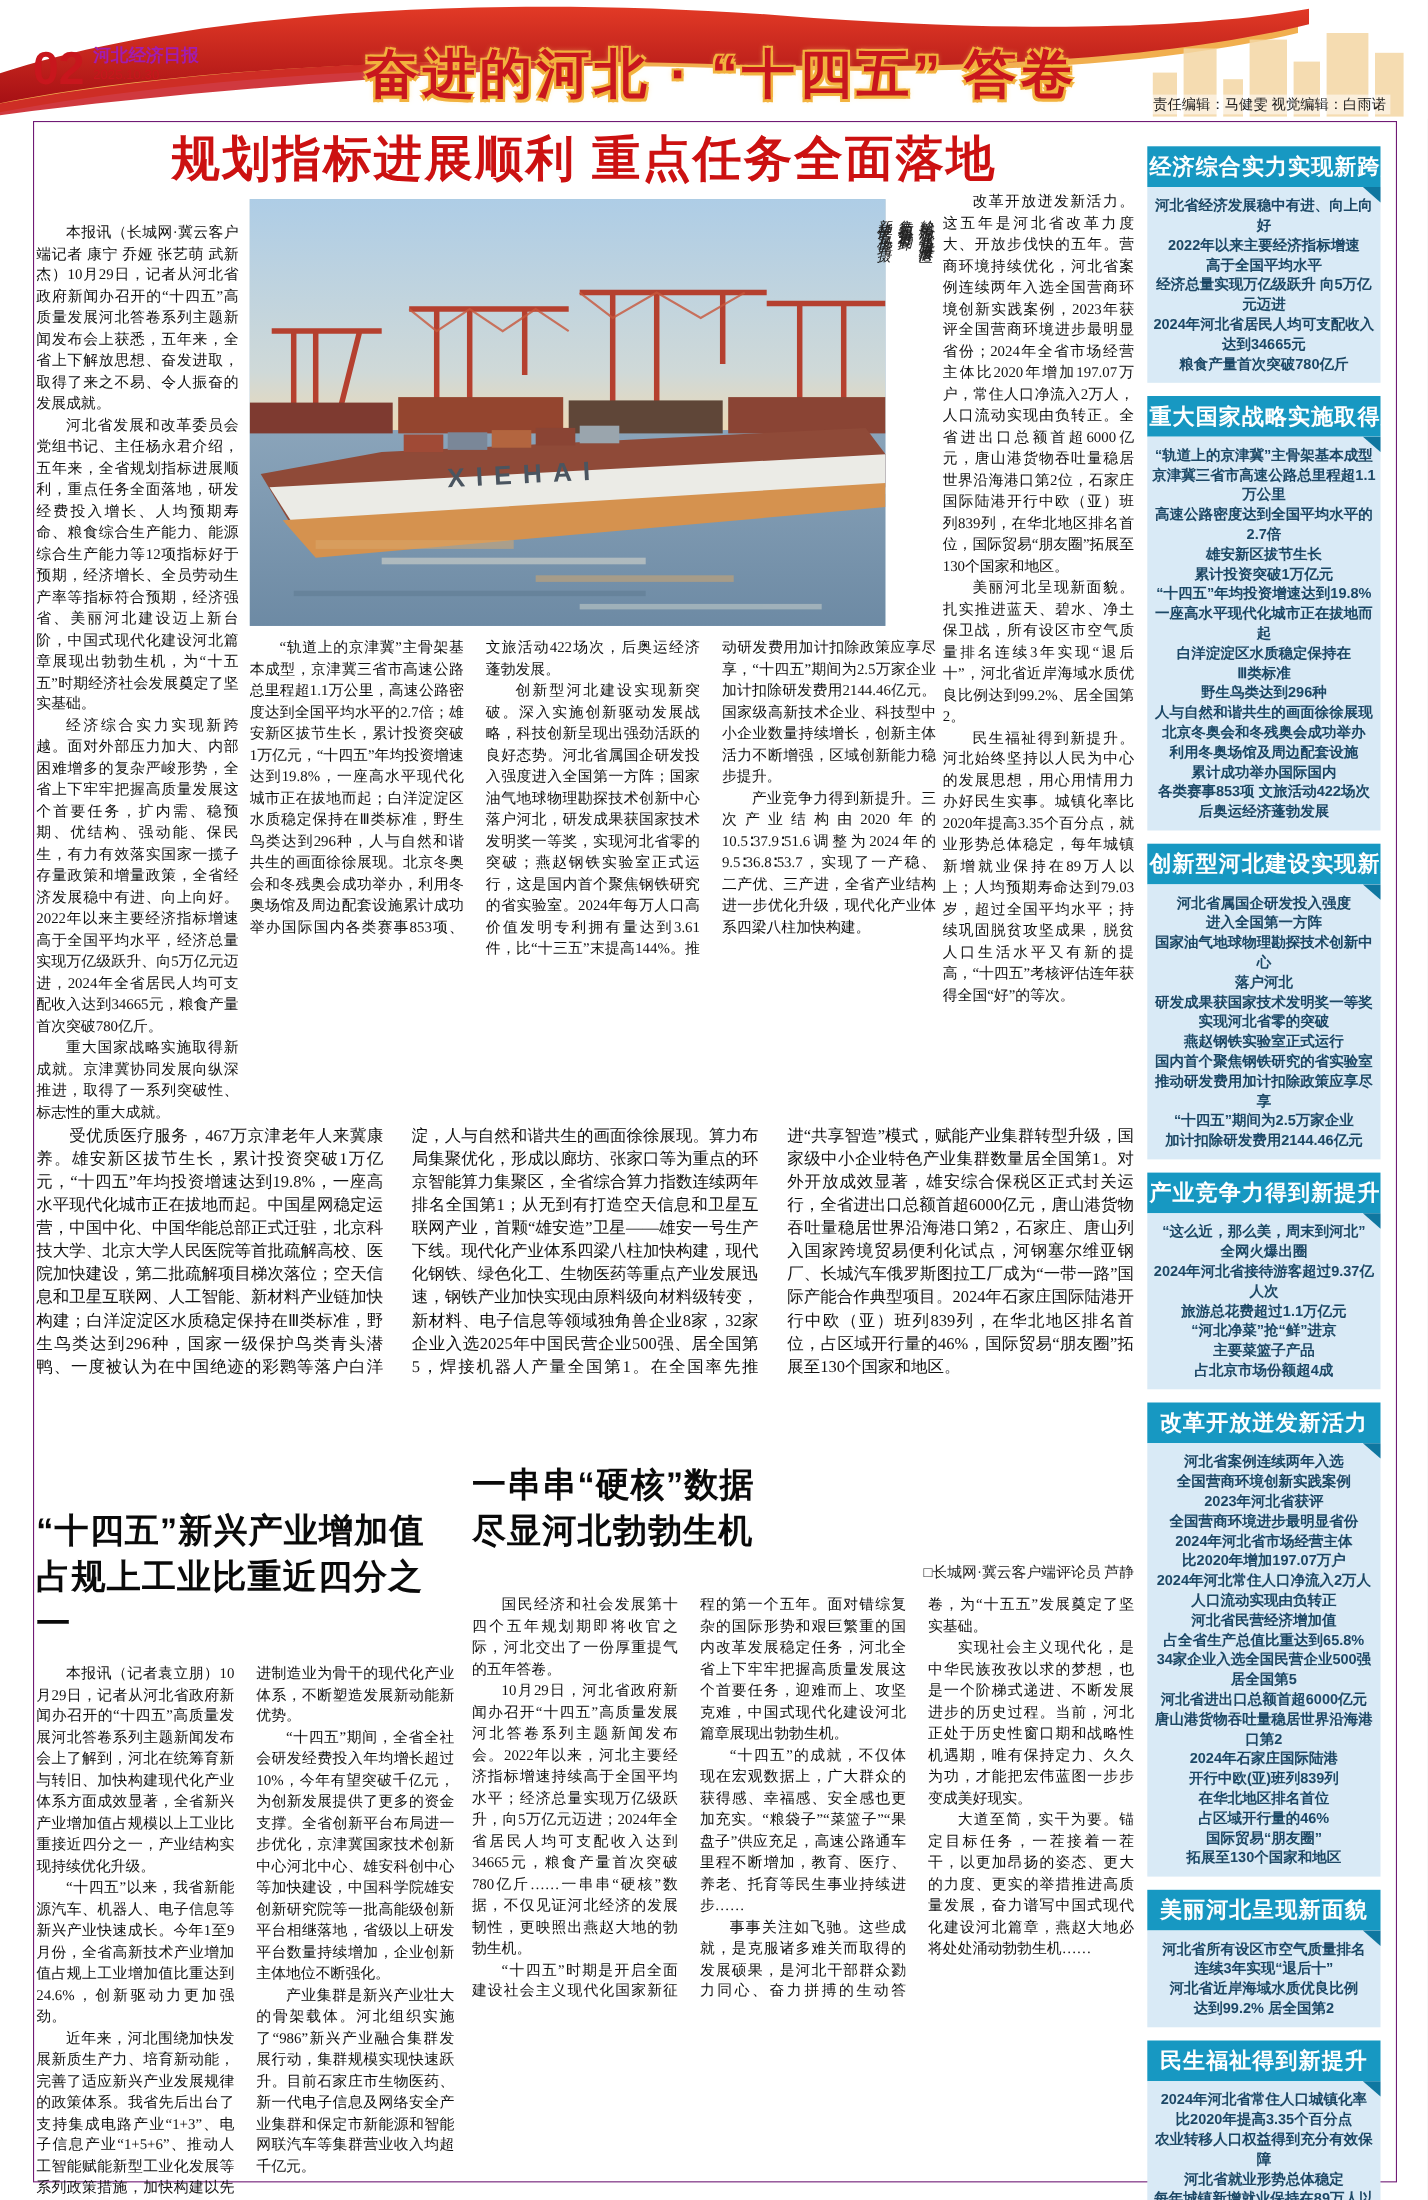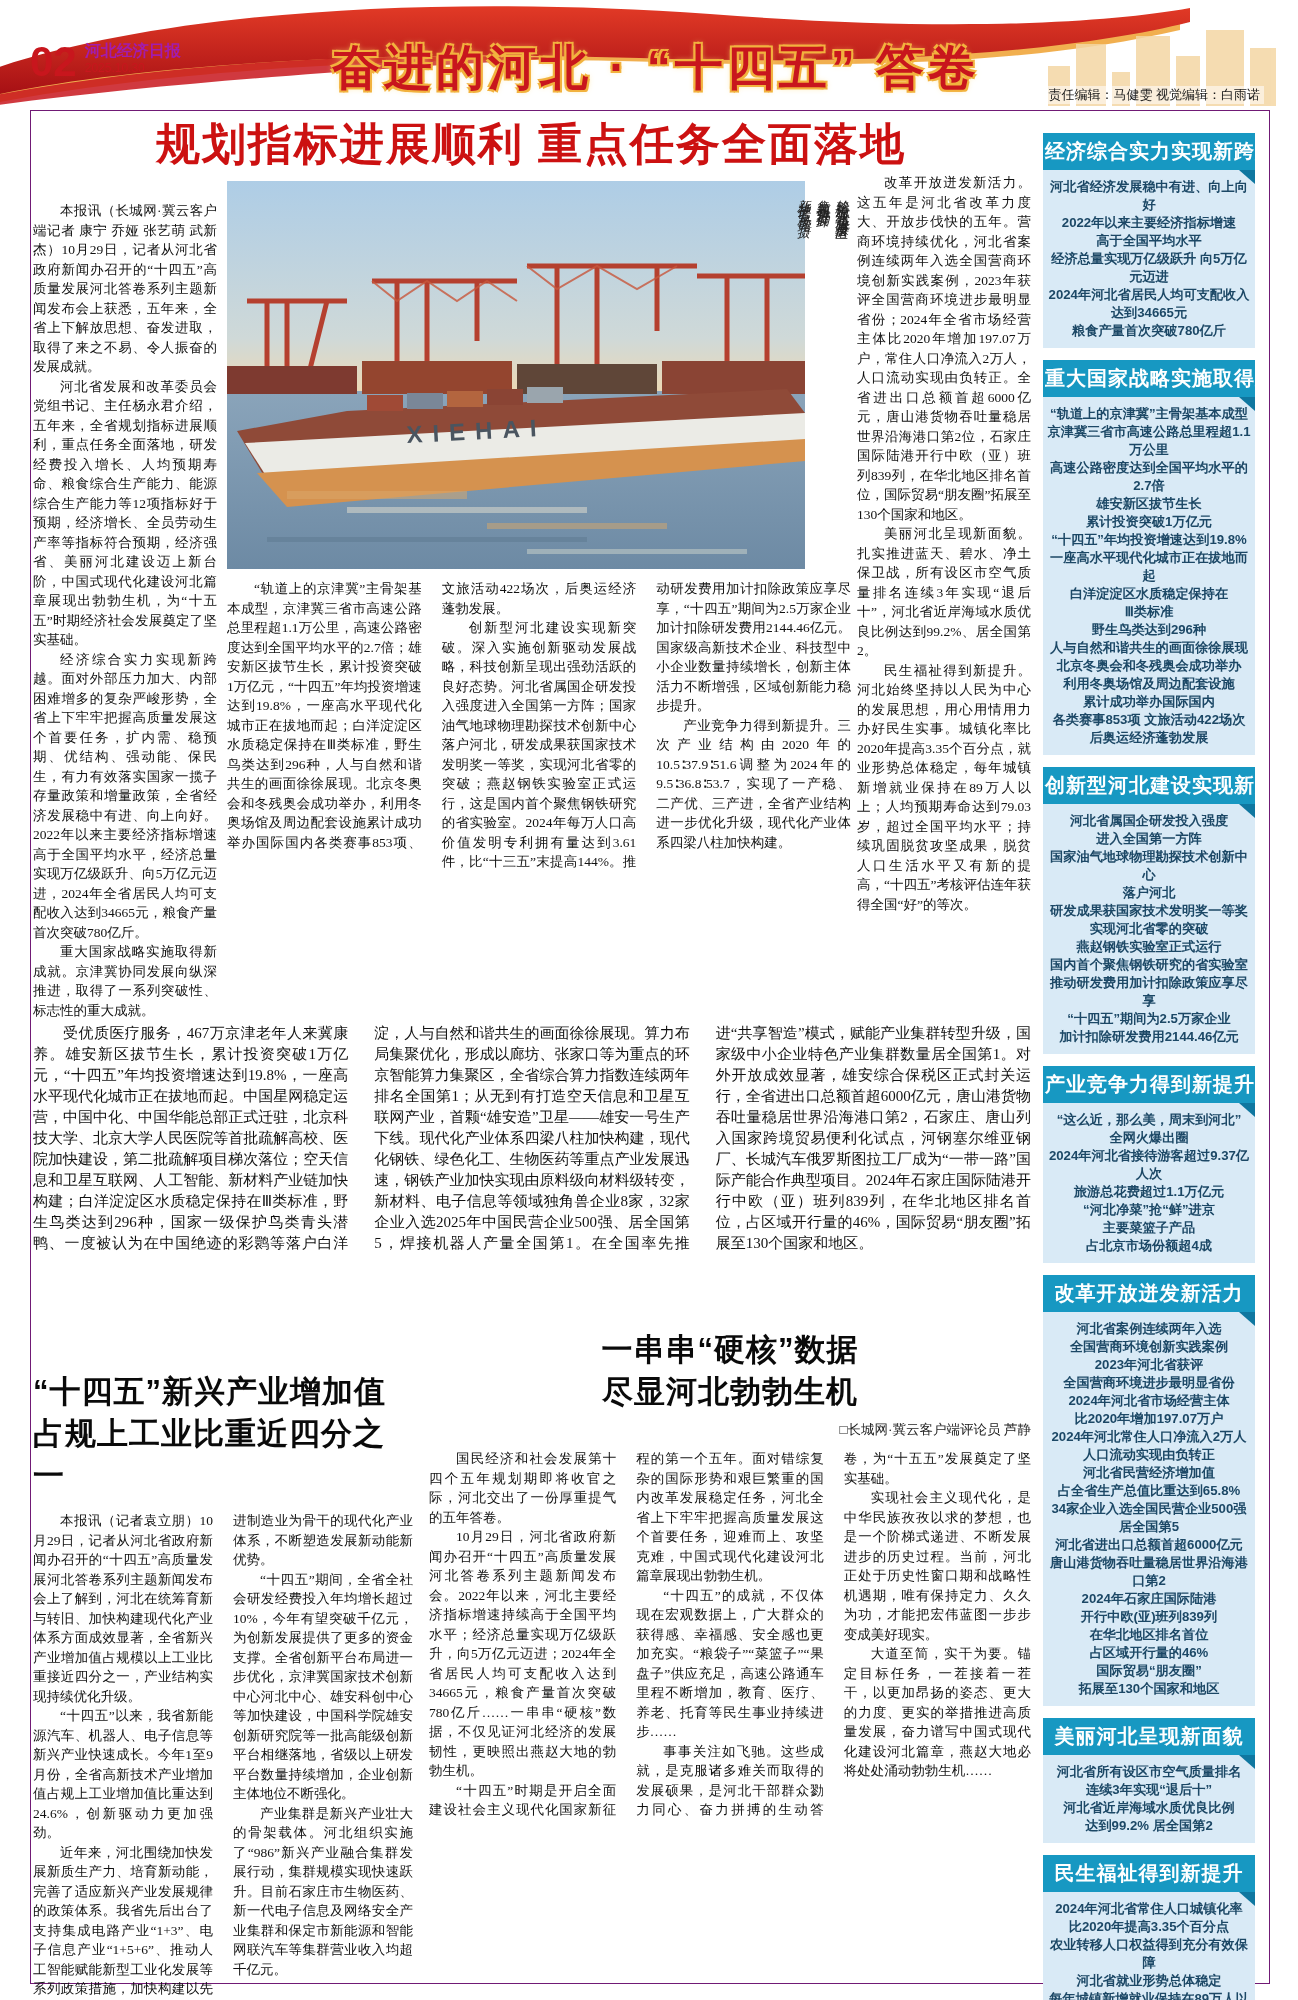--- a/index.html
+++ b/index.html
@@ -35,21 +35,21 @@
   .photocap div{margin-left:4px;}
   .mid3{left:196px;top:468px;width:624px;height:436px;column-count:3;column-gap:20px;}
   .rightcol{left:826px;top:62px;width:174px;height:842px;}
   .row3{left:2px;top:912px;width:998px;height:296px;column-count:3;column-gap:26px;
       font-size:15px;line-height:21px;}
   
   .btm-left{left:2px;top:1216px;width:380px;height:648px;overflow:hidden;margin-top:44px;}
   .btm-mid{left:398px;top:1218px;width:602px;height:648px;overflow:hidden;}
   .sub-headline{font-family:"Liberation Sans",sans-serif;font-weight:bold;color:#0a0a0a;
       font-size:31px;line-height:42px;letter-spacing:1px;}
-  .btm-mid .sub-headline{text-align:center;}
+  .btm-mid .sub-headline{}
   .byline{text-align:right;font-size:13.5px;color:#222;margin:8px 0 10px 0;}
   .btm-body2{margin-top:14px;height:520px;column-count:2;column-gap:20px;}
   .btm-body3{height:500px;column-count:3;column-gap:20px;}
   
   .sidebar{left:1012px;top:22px;width:212px;display:flex;flex-direction:column;gap:12px;}
   .sbox .sb-head{position:relative;background:#1798c2;color:#fff;font-family:"Liberation Sans",sans-serif;
       font-weight:bold;font-size:20px;text-align:center;padding:5px 2px;letter-spacing:1px;white-space:nowrap;overflow:hidden;}
   .sbox .sb-body{position:relative;background:#d9eaf6;padding:8px 4px;}
   .sbox .sb-body::before{content:"";position:absolute;right:0;top:0;width:0;height:0;
       border-top:14px solid #0f77a0;border-left:16px solid transparent;}

